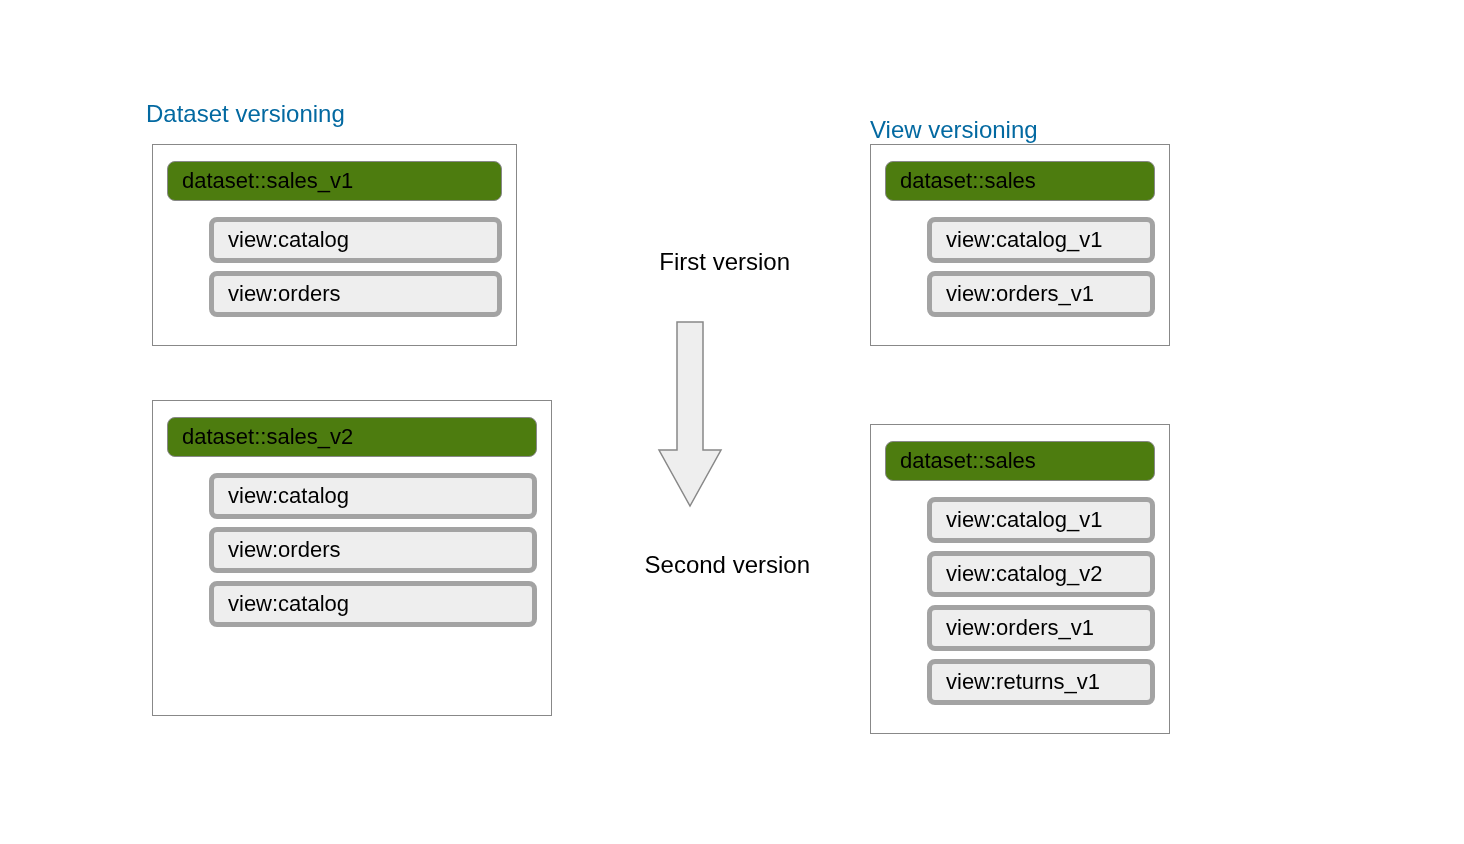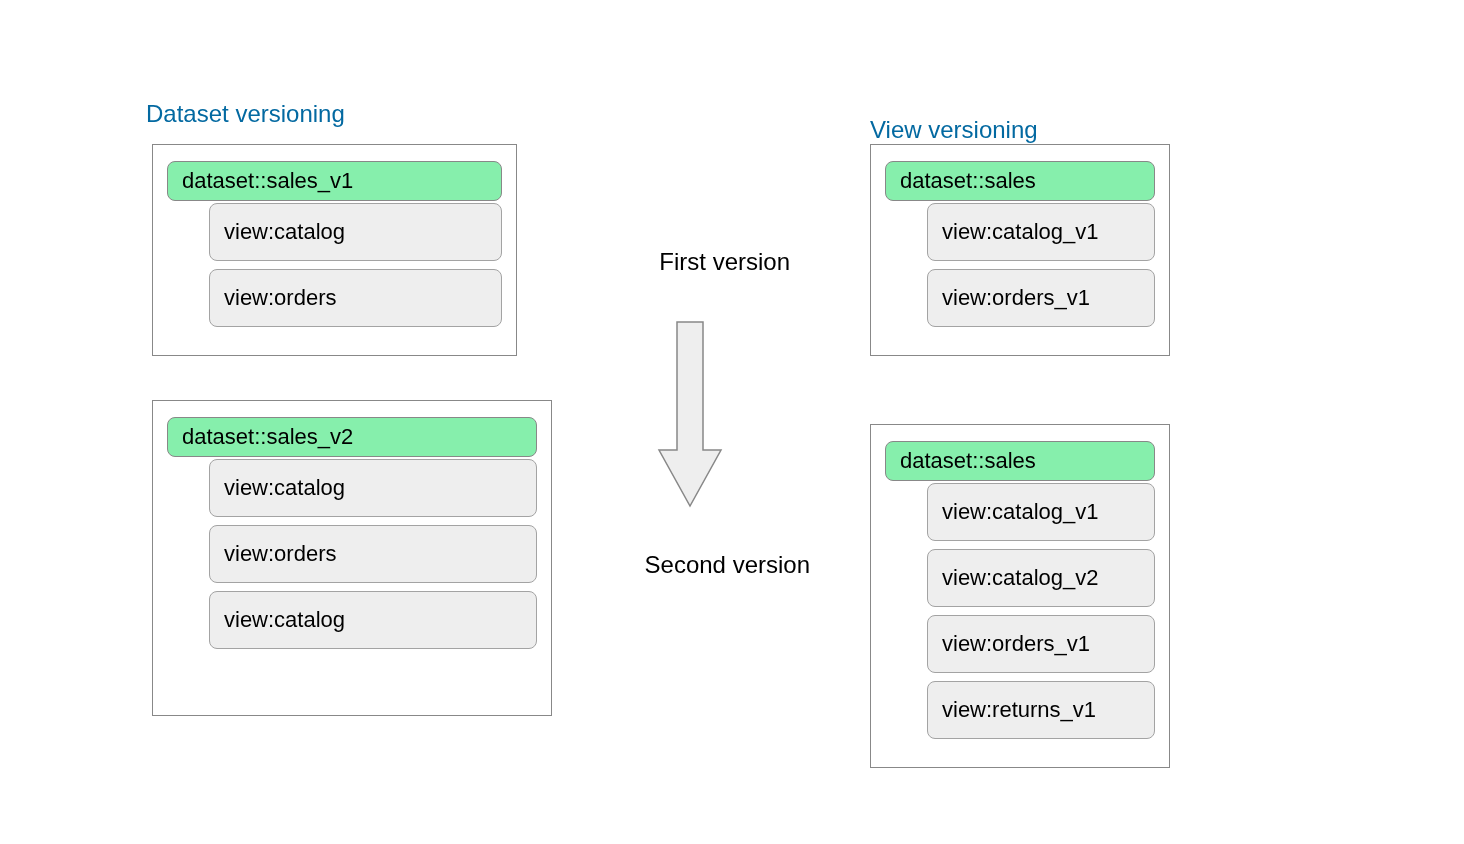--- a/index.html
+++ b/index.html
@@ -17,35 +17,35 @@
     }
     .box {
       position: absolute;
       border: 1px solid #888;
       background: #fff;
       padding: 16px 14px 20px 14px;
     }
     .dataset-label {
       border: 1px solid #888;
       border-radius: 8px;
-      background: #86efac;
+      background: #4d7c0f;
       font-size: 22px;
       padding: 6px 14px;
-      margin-bottom: 2px;
+      margin-bottom: 16px;
       display: block;
     }
     .views {
       margin-left: 42px;
     }
     .view {
-      border: 1px solid #a3a3a3;
+      border: 5px solid #a3a3a3;
       border-radius: 8px;
       background: #eee;
       font-size: 22px;
-      padding: 15px 14px;
+      padding: 5px 14px;
       margin-bottom: 8px;
       display: block;
     }
     .center-label {
       position: absolute;
       font-size: 24px;
       color: #000;
       text-align: right;
     }
     .arrow {

